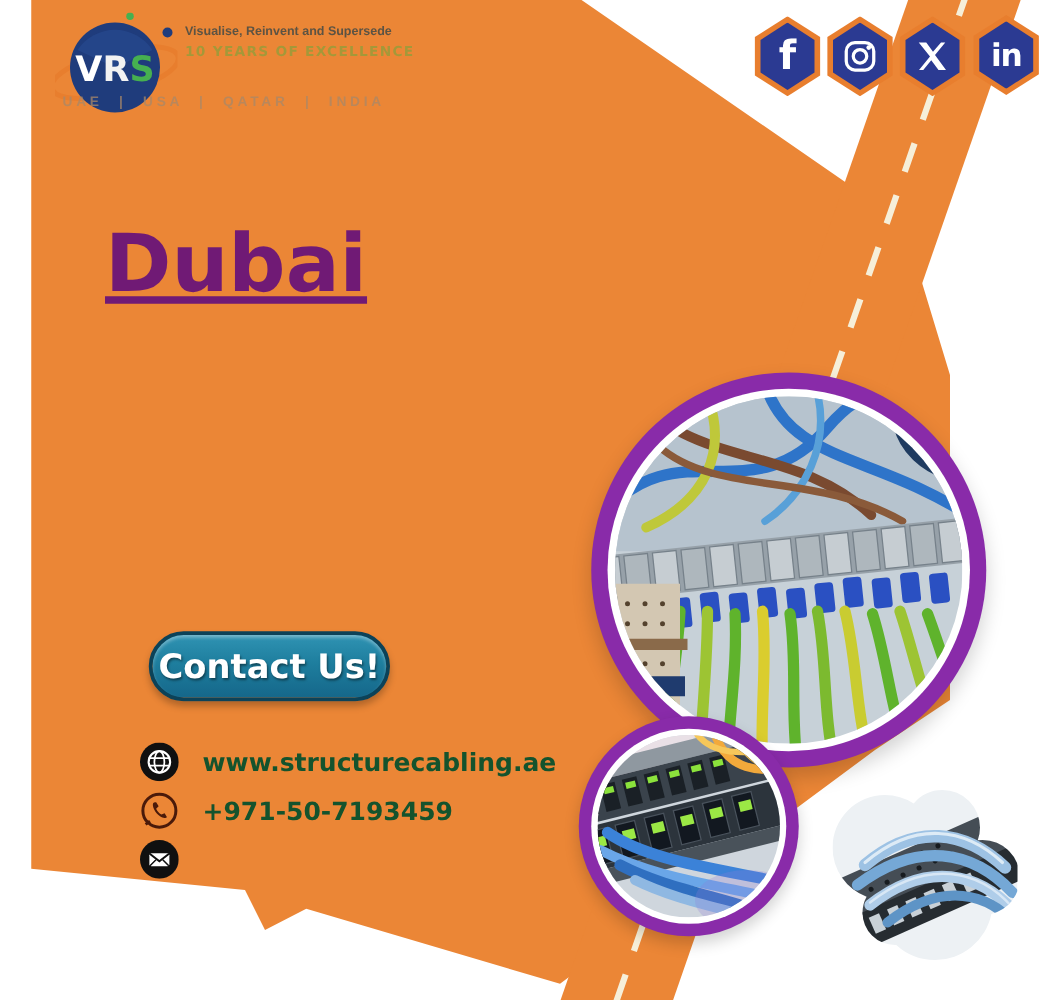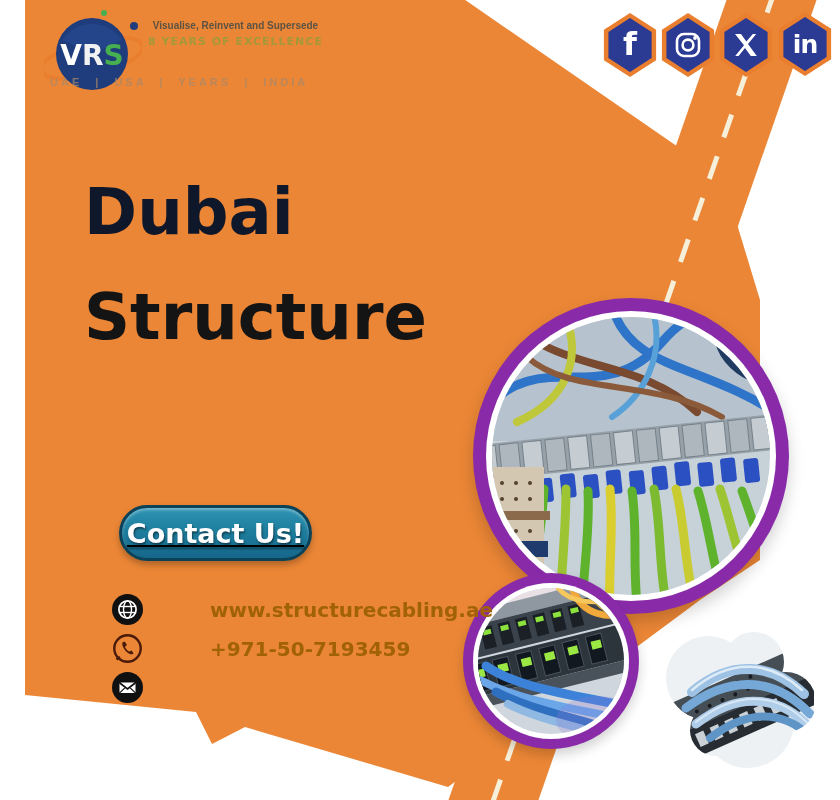--- a/index.html
+++ b/index.html
@@ -9,53 +9,53 @@
   svg{display:block;}
 
   
   #bg-scene{position:absolute;left:0;top:0;z-index:1;}
 
   
   .logo-wrap{left:44px;top:10px;z-index:20;display:flex;}
   .logo-globe{width:98px;height:90px;}
   .logo-text{margin-left:6px;padding-top:8px;}
   .logo-company{font-family:"DejaVu Sans",sans-serif;font-weight:bold;font-size:19px;color:#1F4A2D;line-height:21px;}
-  .logo-tagline{font-size:10px;font-weight:bold;color:#5C5343;margin-top:2px;text-align:center;}
+  .logo-tagline{font-size:10px;font-weight:bold;color:#5C5343;margin-top:2px;}
   .logo-excellence{font-family:"DejaVu Sans",sans-serif;font-size:11px;font-weight:bold;color:#7FA33B;opacity:.65;letter-spacing:1px;margin-top:4px;}
   .logo-locations{position:absolute;left:6px;top:66px;width:260px;font-size:11px;font-weight:bold;
                   color:#A98868;opacity:.75;letter-spacing:3px;word-spacing:7px;}
 
   
   .hex{width:58px;height:64px;z-index:20;
        clip-path:polygon(50% 0,95% 26%,95% 74%,50% 100%,5% 74%,5% 26%);background:#E87E2E;}
   .hex-inner{position:absolute;inset:5px;clip-path:polygon(50% 0,95% 26%,95% 74%,50% 100%,5% 74%,5% 26%);
              background:#2B3A92;display:flex;align-items:center;justify-content:center;color:#fff;}
   .hex-f{font-family:"DejaVu Sans",sans-serif;font-weight:bold;font-size:32px;margin-top:-2px;}
   .hex-in{font-family:"DejaVu Sans",sans-serif;font-weight:bold;font-size:25px;letter-spacing:-1px;}
 
   
   .headline{left:84px;top:160px;z-index:20;font-family:"DejaVu Sans",sans-serif;font-weight:bold;
             font-size:64px;letter-spacing:0px;line-height:105px;}
-  .hl-blue{color:#0f172a;}
+  .hl-blue{color:#701a75;text-decoration:underline;}
   .hl-dark{color:#141414;}
 
   
   .cta{left:119px;top:505px;width:193px;height:56px;z-index:20;border-radius:28px;
        background:linear-gradient(#2F93B3 0%,#1E7E9E 45%,#15678A 100%);
        border:3px solid #0C4258;box-sizing:border-box;cursor:pointer;
        display:flex;align-items:center;justify-content:center;
-       box-shadow:0 4px 6px rgba(0,0,0,.25), inset 0 2px 3px rgba(255,255,255,.35);text-decoration:underline;}
+       box-shadow:0 4px 6px rgba(0,0,0,.25), inset 0 2px 3px rgba(255,255,255,.35);}
   .cta span{font-family:"DejaVu Sans",sans-serif;font-weight:bold;font-size:27px;color:#fff;
             text-shadow:1px 2px 2px rgba(0,0,0,.45);}
 
   
   .contacts{left:112px;top:594px;z-index:20;}
   .c-row{display:flex;align-items:center;height:31px;margin-bottom:8px;cursor:pointer;}
   .c-ico{width:31px;height:31px;margin-right:19px;flex:0 0 auto;}
-  .c-txt{font-family:"DejaVu Sans",sans-serif;font-weight:bold;font-size:20px;color:#a16207;letter-spacing:0;margin-left:48px;}
+  .c-txt{font-family:"DejaVu Sans",sans-serif;font-weight:bold;font-size:20px;color:#14532d;letter-spacing:0;}
 
   
   .big-circle{left:473px;top:298px;width:316px;height:316px;border-radius:50%;
               background:#892BA9;z-index:10;box-shadow:0 8px 16px rgba(0,0,0,.18);}
   .big-circle .ring{position:absolute;inset:13px;border-radius:50%;background:#ffffff;}
   .big-circle .img{position:absolute;inset:19px;border-radius:50%;overflow:hidden;}
   .small-circle{left:463px;top:573px;width:176px;height:176px;border-radius:50%;
                 background:#892BA9;z-index:11;box-shadow:0 6px 12px rgba(0,0,0,.18);}
   .small-circle .ring{position:absolute;inset:10px;border-radius:50%;background:#ffffff;}
   .small-circle .img{position:absolute;inset:15px;border-radius:50%;overflow:hidden;}
@@ -78,23 +78,23 @@
       <circle cx="48" cy="44" r="36" fill="#1F3C7C"></circle>
       <path d="M18,30 A36,36 0 0,1 78,30 L48,44 Z" fill="#27488E" opacity="0.7"></path>
       <circle cx="90" cy="16" r="4" fill="#1F3C7C"></circle>
       <circle cx="60" cy="3" r="3" fill="#46B050"></circle>
       <text x="48" y="55" text-anchor="middle" font-family="DejaVu Sans, sans-serif" font-weight="bold" font-size="28">
         <tspan fill="#ffffff">V</tspan><tspan fill="#f2f2f2">R</tspan><tspan fill="#46B050">S</tspan>
       </text>
     </svg>
     <div class="logo-text">
       <div class="logo-tagline">Visualise, Reinvent and Supersede</div>
-      <div class="logo-excellence">8 YEARS OF EXCELLENCE</div>
-    </div>
-    <div class="logo-locations">UAE | USA | YEARS | INDIA</div>
+      <div class="logo-excellence">10 YEARS OF EXCELLENCE</div>
+    </div>
+    <div class="logo-locations">UAE | USA | QATAR | INDIA</div>
   </div>
 
   <div class="abs hex" style="left:601px;top:13px;">
     <div class="hex-inner">
       <span class="hex-f">f</span>
     </div>
   </div>
   <div class="abs hex" style="left:659px;top:13px;">
     <div class="hex-inner">
       <svg width="28" height="28" viewBox="0 0 28 28">
@@ -112,21 +112,20 @@
     </div>
   </div>
   <div class="abs hex" style="left:776px;top:12px;">
     <div class="hex-inner">
       <span class="hex-in">in</span>
     </div>
   </div>
 
   <div class="abs headline">
     <div class="hl-blue">Dubai</div>
-    <div class="hl-dark">Structure</div>
   </div>
 
   <div class="abs cta">
     <span>Contact Us!</span>
   </div>
 
   <div class="abs contacts">
     <div class="c-row">
       <svg class="c-ico" viewBox="0 0 31 31">
         <circle cx="15.5" cy="15.5" r="15.5" fill="#101010"></circle>

